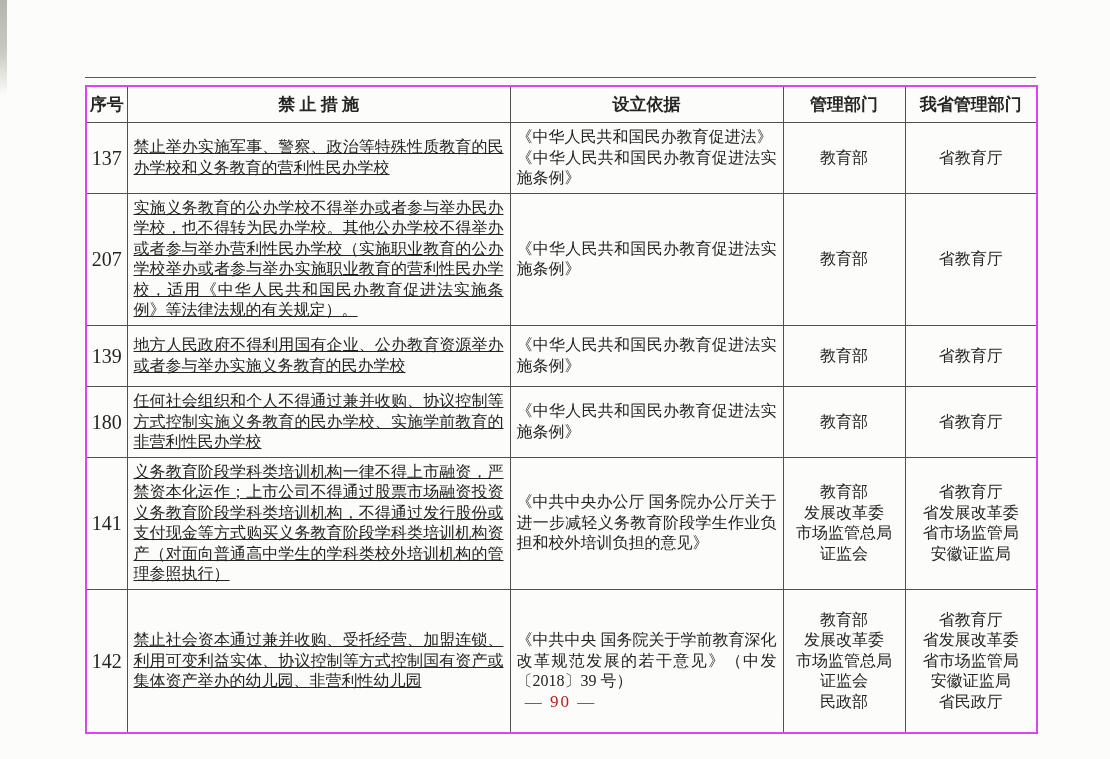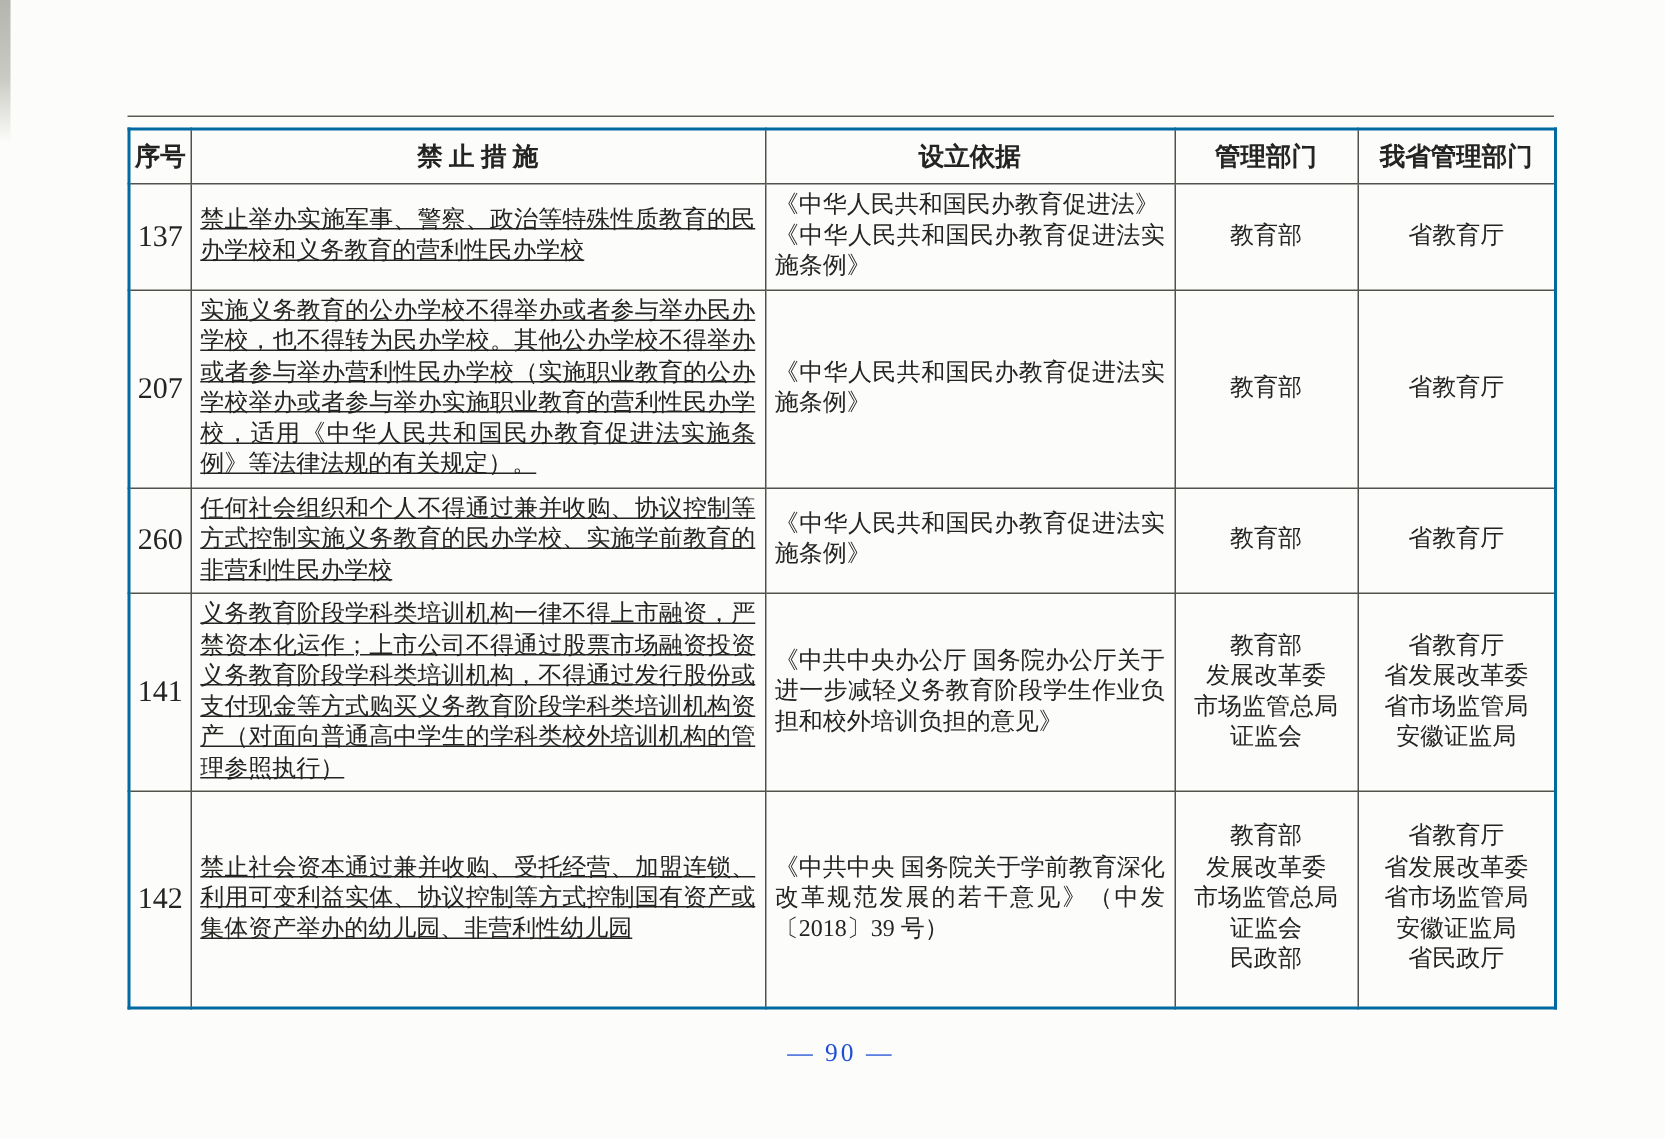--- a/index.html
+++ b/index.html
@@ -33,21 +33,21 @@
     height: 0;
     border-top: 1.5px solid #5a5a55;
   }
   table.measures {
     position: absolute;
     left: 85px;
     top: 85px;
     width: 951px;
     border-collapse: collapse;
     table-layout: fixed;
-    border: 2px solid #0369a1;
+    border: 2px solid #d946ef;
   }
   .measures th, .measures td {
     border: 1px solid #52524d;
     vertical-align: middle;
     overflow: hidden;
   }
   .measures th {
     font-size: 17px;
     font-weight: bold;
     height: 33px;
@@ -79,21 +79,21 @@
     text-align: center;
     padding: 20px 2px;
   }
   .page-footer {
     position: absolute;
     left: 85px;
     top: 692px;
     width: 951px;
     text-align: center;
     font-size: 17px;
-    color: #1d4ed8;
+    color: #b91c1c;
     letter-spacing: 2px;
   }
 </style>
 </head>
 <body>
 
 <div class="scan-edge"></div>
 <div class="table-top-rule"></div>
 
 <table class="measures">
@@ -135,21 +135,34 @@
           <div class="basis-item">《中华人民共和国民办教育促进法实施条例》</div>
         </td>
         <td class="c-dept">
           <div>教育部</div>
         </td>
         <td class="c-prov">
           <div>省教育厅</div>
         </td>
       </tr>
       <tr>
-        <td class="c-no">260</td>
+        <td class="c-no">139</td>
+        <td class="c-measure">地方人民政府不得利用国有企业、公办教育资源举办或者参与举办实施义务教育的民办学校</td>
+        <td class="c-basis">
+          <div class="basis-item">《中华人民共和国民办教育促进法实施条例》</div>
+        </td>
+        <td class="c-dept">
+          <div>教育部</div>
+        </td>
+        <td class="c-prov">
+          <div>省教育厅</div>
+        </td>
+      </tr>
+      <tr>
+        <td class="c-no">180</td>
         <td class="c-measure">任何社会组织和个人不得通过兼并收购、协议控制等方式控制实施义务教育的民办学校、实施学前教育的非营利性民办学校</td>
         <td class="c-basis">
           <div class="basis-item">《中华人民共和国民办教育促进法实施条例》</div>
         </td>
         <td class="c-dept">
           <div>教育部</div>
         </td>
         <td class="c-prov">
           <div>省教育厅</div>
         </td>

